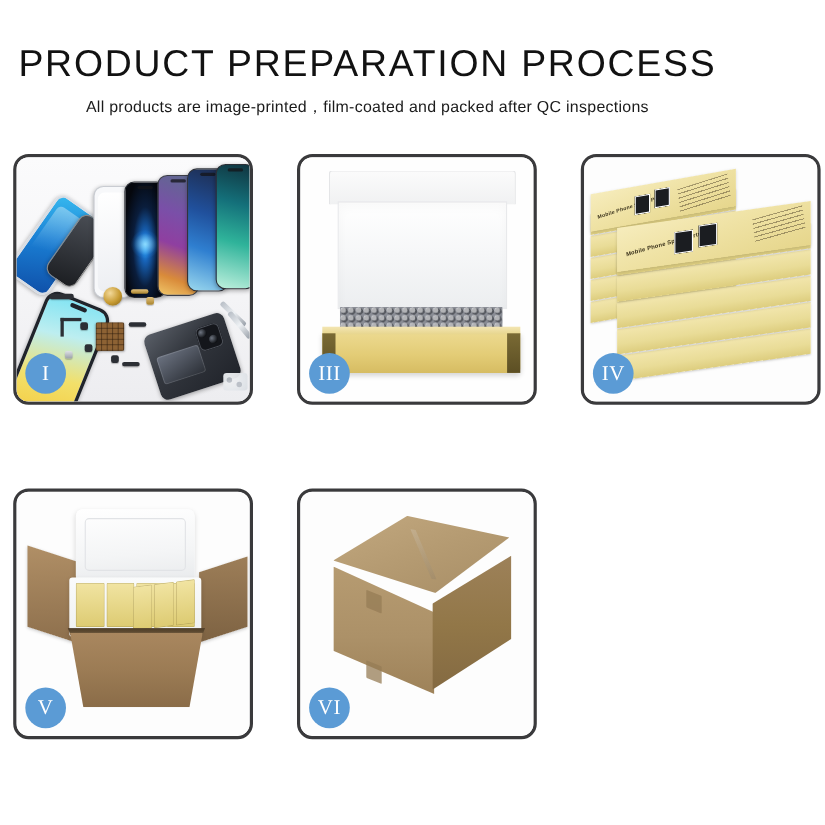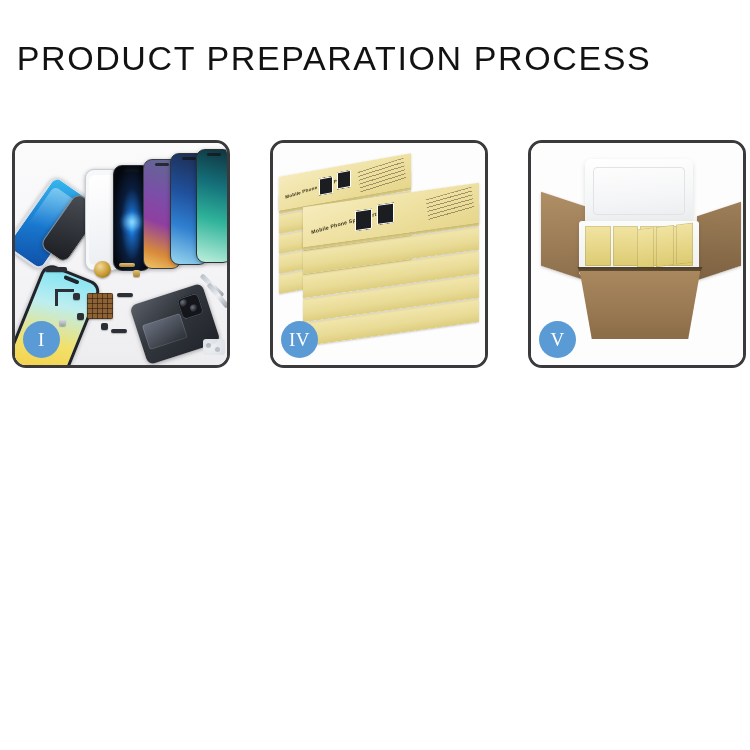--- a/index.html
+++ b/index.html
@@ -457,20 +457,21 @@
   .c6-tape.t1 { left:60px; top:92px; transform: skewY(22deg); }
   .c6-tape.t2 { left:60px; top:156px; transform: skewY(22deg); }
 </style>
 </head>
 <body>
 
 <div id="page">
 
   <div class="header">
     <h1 class="title">PRODUCT PREPARATION PROCESS</h1>
+    <p class="subtitle">All products are image-printed，film-coated and packed after QC inspections</p>
   </div>
 
   <div class="grid">
 
     <div class="panel">
       <div class="panel-photo p1">
         <div class="scr a"></div>
         <div class="scr b"></div>
         <div class="scr c"></div>
         <div class="scr d">
@@ -506,20 +507,31 @@
           <span class="batt"></span>
         </div>
         <div class="tweezer"></div>
         <div class="tweezer two"></div>
         <div class="screwpack"></div>
       </div>
       <div class="badge">I</div>
     </div>
 
 
+    <div class="panel">
+      <div class="panel-photo p3">
+        <div class="box3-lid"></div>
+        <div class="box3-foam"></div>
+        <div class="box3-bubble"></div>
+        <div class="box3-front"></div>
+        <div class="box3-cornerL"></div>
+        <div class="box3-cornerR"></div>
+      </div>
+      <div class="badge">III</div>
+    </div>
 
     <div class="panel">
       <div class="panel-photo p4">
         <div class="stack">
           <div class="bx r5"></div>
           <div class="bx r4"></div>
           <div class="bx r3"></div>
           <div class="bx r2"></div>
           <div class="bx r1"></div>
           <div class="lid top-rear">
@@ -562,15 +574,26 @@
             <span class="slab"></span>
             <span class="slab"></span>
           </div>
         </div>
         <div class="carton-lip"></div>
         <div class="carton-front"></div>
       </div>
       <div class="badge">V</div>
     </div>
 
+    <div class="panel">
+      <div class="panel-photo p6">
+        <div class="c6-top"></div>
+        <div class="c6-top-seam"></div>
+        <div class="c6-left"></div>
+        <div class="c6-right"></div>
+        <div class="c6-tape t1"></div>
+        <div class="c6-tape t2"></div>
+      </div>
+      <div class="badge">VI</div>
+    </div>
 
   </div>
 </div>
 
 </body></html>

